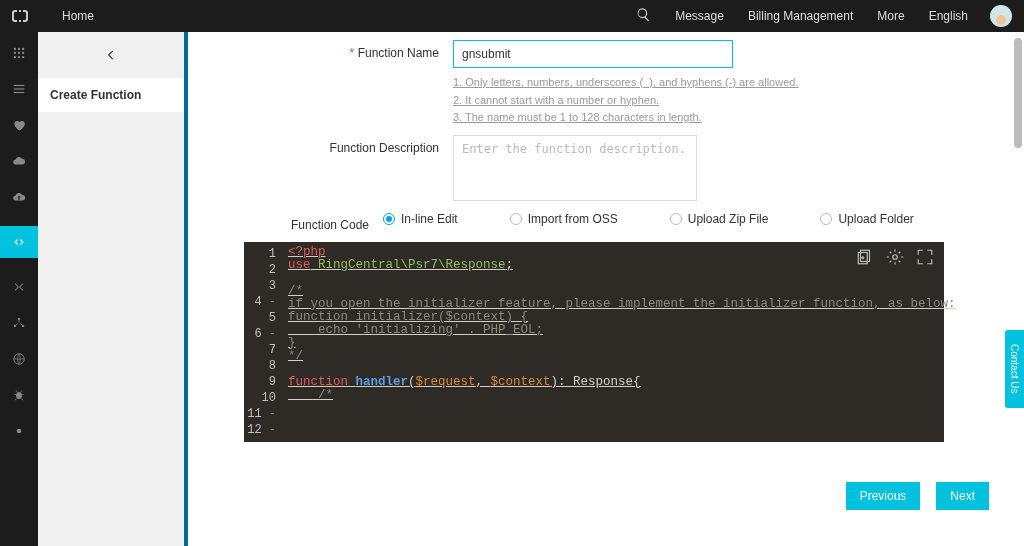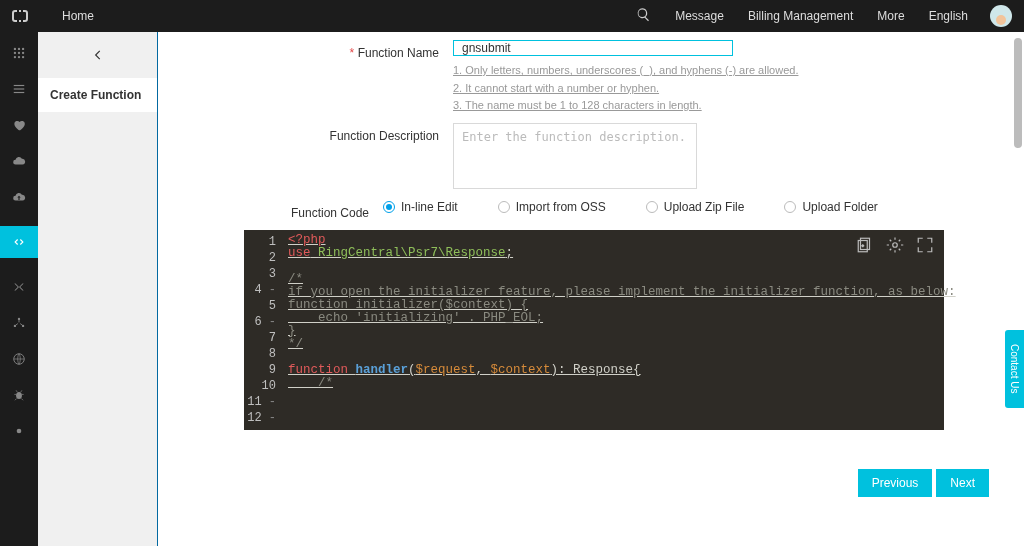--- a/index.html
+++ b/index.html
@@ -18,58 +18,58 @@
   .avatar::before { content:""; width:10px; height:10px; border-radius:50%; background:#f2c49b; margin-bottom:2px; }
 
   
   .rail { position:absolute; top:32px; bottom:0; left:0; width:38px; background:#1c1c1c; display:flex; flex-direction:column; align-items:center; padding-top:14px; gap:22px; }
   .rail-ic { width:14px; height:14px; display:flex; align-items:center; justify-content:center; cursor:pointer; }
   .rail-ic svg { width:14px; height:14px; fill:#888; }
   .rail-ic.active { background:#00c1de; width:38px; height:32px; }
   .rail-ic.active svg { fill:#fff; }
 
   
-  .side2 { position:absolute; top:32px; bottom:0; left:38px; width:120px; background:#f0f0f0; border-right:1px solid #0369a1; }
+  .side2 { position:absolute; top:32px; bottom:0; left:38px; width:150px; background:#f0f0f0; border-right:4px solid #0369a1; }
   .back-row { height:46px; display:flex; align-items:center; justify-content:center; }
   .back-row svg { width:14px; height:14px; stroke:#333; stroke-width:2; fill:none; }
   .side-title { background:#fff; padding:10px 12px; font-size:12px; color:#333; font-weight:600; border-right:3px solid transparent; }
 
   
   .main { position:absolute; top:32px; bottom:0; left:188px; right:0; overflow:hidden; padding:0 0 0 0; }
   .scroll { height:100%; overflow:auto; padding-right:12px;border-radius:17px; }
 
   .form-row { display:flex; align-items:flex-start; margin:8px 0; }
   .form-label { width:265px; text-align:right; padding:6px 14px 0 0; color:#333; font-size:12px; }
   .req::before { content:"* "; color:#e24a4a; }
   .help { margin-top:6px; color:#999; font-size:11px; line-height:1.6;text-decoration:underline; }
 
-  input[type=text].fc { width:280px; height:16px; border:1px solid #00c1de; outline:none; padding:0 8px; font-size:12px; color:#333; }
+  input[type=text].fc { width:280px; height:28px; border:1px solid #00c1de; outline:none; padding:0 8px; font-size:12px; color:#333; }
   textarea.fc { width:244px; height:66px; border:1px solid #d9d9d9; padding:6px 8px; font-size:12px; resize:none; color:#333; }
   textarea.fc::placeholder { color:#bbb; }
   .select { width:280px; height:28px; border:1px solid #d9d9d9; display:flex; align-items:center; justify-content:space-between; padding:0 8px; font-size:12px; cursor:pointer; }
   .select svg { width:12px; height:12px; stroke:#888; fill:none; stroke-width:1.5; }
 
   .section-title { font-weight:600; font-size:12px; color:#333; margin:18px 0 6px 10px; }
 
-  .radio-row { display:flex; gap:40px; align-items:flex-start; }
+  .radio-row { display:flex; gap:52px; align-items:flex-start; }
   .radio-opt { display:flex; align-items:center; gap:6px; cursor:pointer; }
   .r { width:12px; height:12px; border-radius:50%; border:1px solid #bbb; display:inline-flex; align-items:center; justify-content:center; }
   .r.sel { border-color:#00a0e9; }
   .r.sel::after { content:""; width:6px; height:6px; border-radius:50%; background:#00a0e9; }
 
   
   .editor-wrap { margin:10px 0 0 56px; width:700px; height:200px; background:#2e2b26; position:relative; font-family: "Courier New", monospace; }
   .ed-tools { position:absolute; top:6px; right:10px; display:flex; gap:12px; }
   .ed-tools svg { width:18px; height:18px; stroke:#bbb; fill:none; stroke-width:1.6; cursor:pointer; }
   .gutter { position:absolute; top:0; bottom:0; left:0; width:38px; text-align:right; padding:4px 6px 0 0; color:#bfbfbf; font-size:12px; line-height:16px; }
   .code { position:absolute; top:0; bottom:0; left:38px; right:0; padding:4px 0 0 6px; color:#d0d0c8; font-size:12.5px; line-height:13px; white-space:pre;text-decoration:underline; }
   .k-red { color:#e05a5a; } .k-green { color:#8fbf5a; } .k-blue { color:#5aa0d8; font-weight:bold; } .k-com { color:#8a8a80; } .k-orange { color:#d68b3a; }
 
   
-  .float-btns { position:absolute; right:35px; bottom:49px; display:flex; gap:4px; z-index:5; }
+  .float-btns { position:absolute; right:35px; bottom:36px; display:flex; gap:16px; z-index:5; }
   .btn { background:#00c1de; color:#fff; border:none; height:28px; padding:0 14px; font-size:12px; cursor:pointer; }
 
   
   .fake-scroll { position:absolute; top:32px; right:0; width:12px; height:200px; }
   .fake-scroll::before { content:""; position:absolute; top:6px; right:2px; width:8px; height:110px; background:#bcbcbc; border-radius:4px; }
 
   
   .contact-tab { position:absolute; right:0; top:330px; width:19px; height:78px; background:#00c1de; color:#fff; font-size:10px; writing-mode:vertical-rl; text-align:center; display:flex; align-items:center; justify-content:center; border-radius:3px 0 0 3px; cursor:pointer; }
 
 </style>

